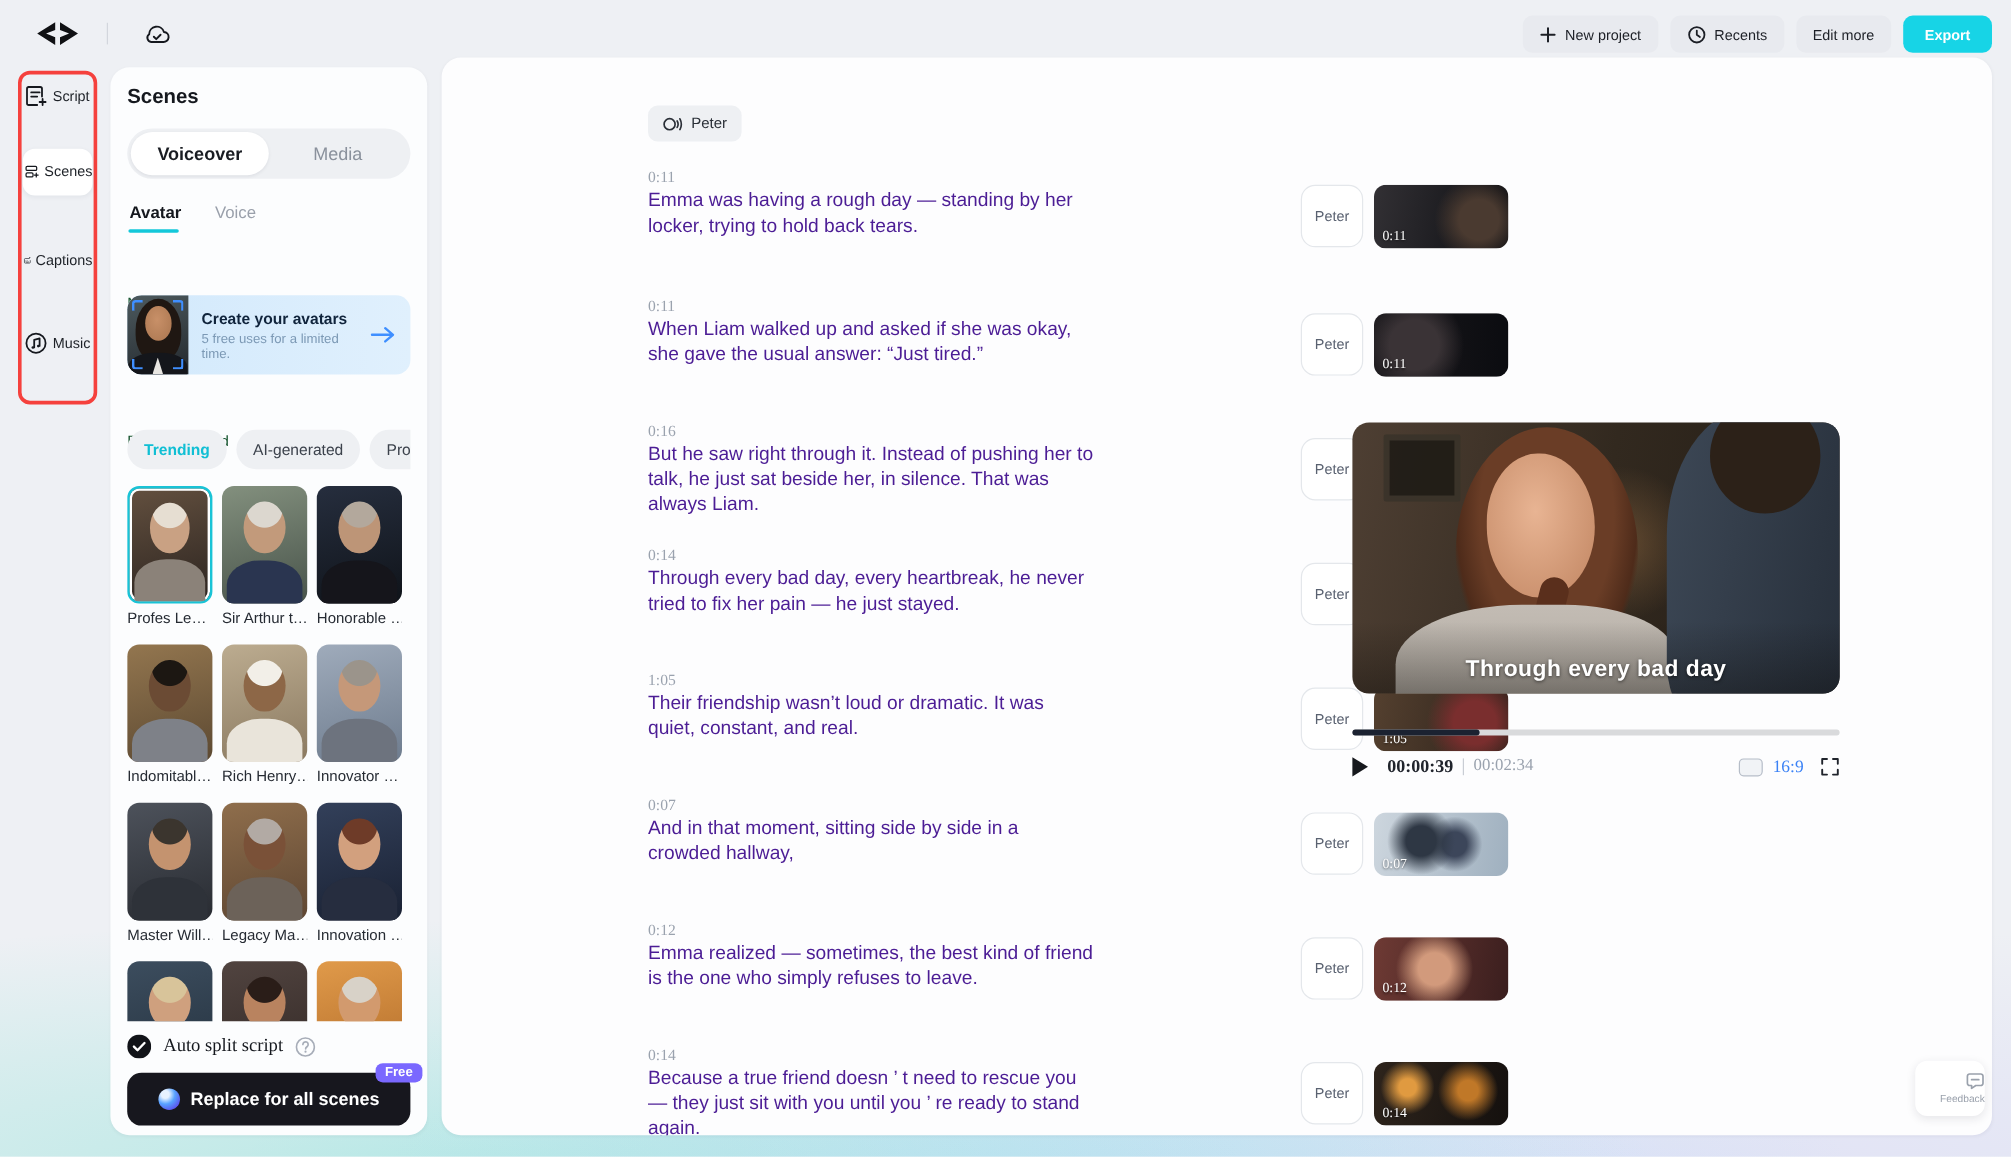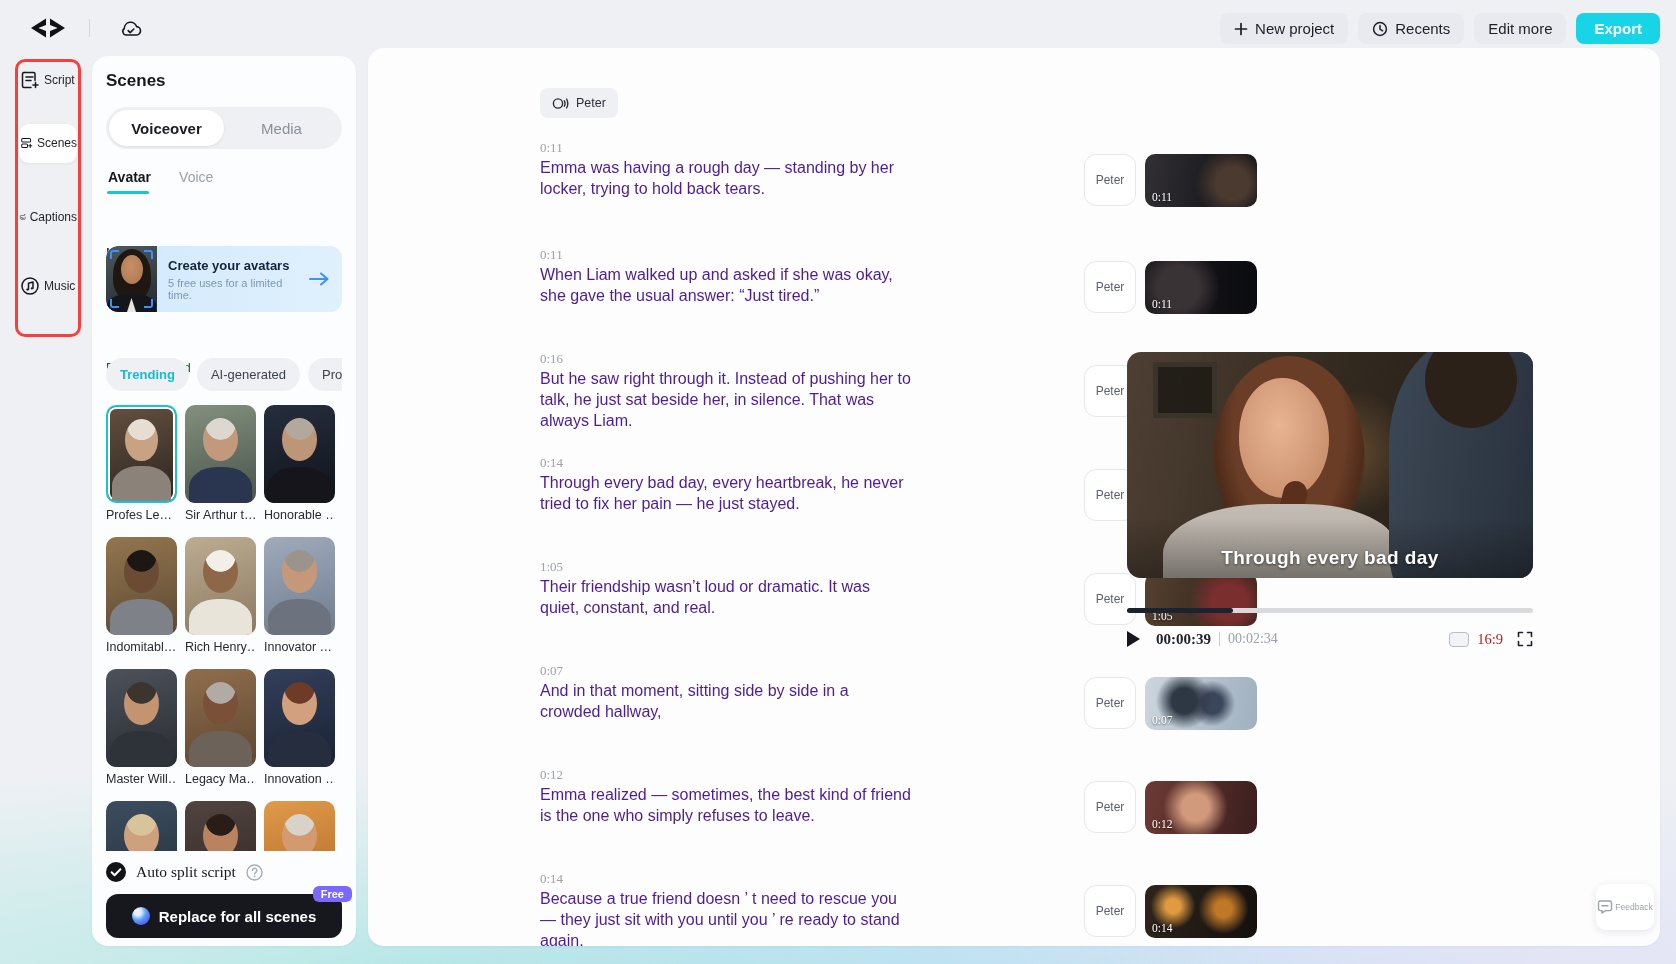--- a/index.html
+++ b/index.html
@@ -16,21 +16,21 @@
       radial-gradient(ellipse at 52% 112%, rgba(120,210,255,.22), transparent 55%),
       radial-gradient(ellipse at 82% 110%, rgba(150,150,255,.16), transparent 55%); }
 
   
   .topbar { position:absolute; left:0; top:0; width:100%; height:56px; }
   .logo-svg { position:absolute; left:30px; top:15px; }
   .tb-divider { position:absolute; left:89px; top:19px; width:1px; height:18px; background:#d3d6dd; }
   .cloud-btn { position:absolute; left:116px; top:14px; width:30px; height:28px; display:flex; align-items:center; justify-content:center; border-radius:8px; cursor:pointer; }
   .tb-right { position:absolute; right:16px; top:13px; display:flex; gap:10px; }
   .tb-btn { height:31px; padding:0 14px; border-radius:8px; background:#e8eaef; border:none;
-    font-family:"Liberation Sans",sans-serif; font-size:15px; color:#1c1f26; display:flex; align-items:center; gap:7px; cursor:pointer; }
+    font-family:"Liberation Sans",sans-serif; font-size:12px; color:#1c1f26; display:flex; align-items:center; gap:7px; cursor:pointer; }
   .tb-btn.export { background:#17d4e6; color:#fff; font-weight:bold; padding:0 18px; }
 
   
   .rail { position:absolute; left:15px; top:59px; width:66px; height:278px;
     border:3px solid #f5413d; border-radius:10px; }
   .rail-item { position:absolute; left:1px; width:58px; display:flex; align-items:center; gap:3px; cursor:pointer; }
   .rail-item .lbl { font-size:12px; color:#1d2127; }
   .rail-item.active { background:#ffffff; border-radius:10px; box-shadow:0 1px 4px rgba(25,30,45,.06); padding:8px 0 9px; }
   .ri-script { top:7px; }  .ri-scenes { top:62px; } .ri-captions { top:144px; } .ri-music { top:213px; }
 
@@ -150,25 +150,25 @@
 
   .progress { position:absolute; left:759px; top:560px; width:406px; height:5px; border-radius:3px; background:#d9dadc; cursor:pointer; }
   .progress-fill { height:5px; border-radius:3px; background:#1b2231; }
   .controls { position:absolute; left:759px; top:576px; width:406px; height:30px; display:flex; align-items:center; }
   .play-tri { width:0; height:0; border-left:13px solid #16181d; border-top:8px solid transparent; border-bottom:8px solid transparent; cursor:pointer; }
   .time-cur { margin-left:16px; font-family:"Liberation Serif",serif; font-size:15px; font-weight:bold; color:#20242c; }
   .time-div { margin:0 8px; width:1px; height:14px; background:#c9cdd4; }
   .time-tot { font-family:"Liberation Serif",serif; font-size:14px; color:#9aa2ae; }
   .ctrl-right { margin-left:auto; display:flex; align-items:center; gap:8px; }
   .ratio-box { width:20px; height:15px; border:1.5px solid #b6bdc8; background:#f1f3f6; border-radius:4px; cursor:pointer; }
-  .ratio-lbl { font-family:"Liberation Serif",serif; font-size:14.5px; color:#b91c1c; }
+  .ratio-lbl { font-family:"Liberation Serif",serif; font-size:14.5px; color:#3b82f6; }
   .fs-btn { cursor:pointer; display:flex; margin-left:6px; }
 
   .feedback { position:absolute; left:1596px; top:884px; width:58px; height:46px; background:#ffffff; border-radius:10px;
-    box-shadow:0 2px 8px rgba(25,30,45,.10); display:flex; flex-direction:row; align-items:center; justify-content:center; gap:2px; cursor:pointer; }
+    box-shadow:0 2px 8px rgba(25,30,45,.10); display:flex; flex-direction:column; align-items:flex-end; justify-content:center; gap:2px; cursor:pointer; }
   .feedback .lbl { font-size:8.5px; color:#9aa1ac; }
 
   svg { display:block; }
 </style>
 </head>
 <body>
 
 <div class="bg-glow"></div>
 
 <div class="topbar">

